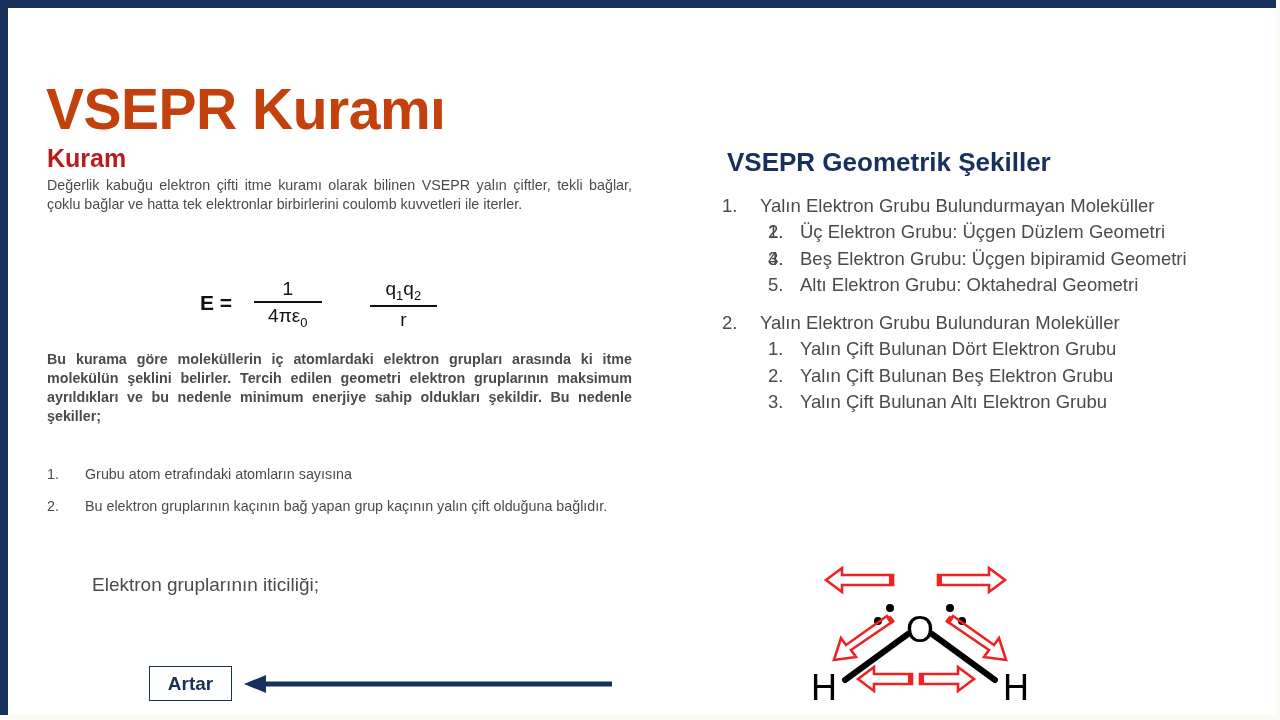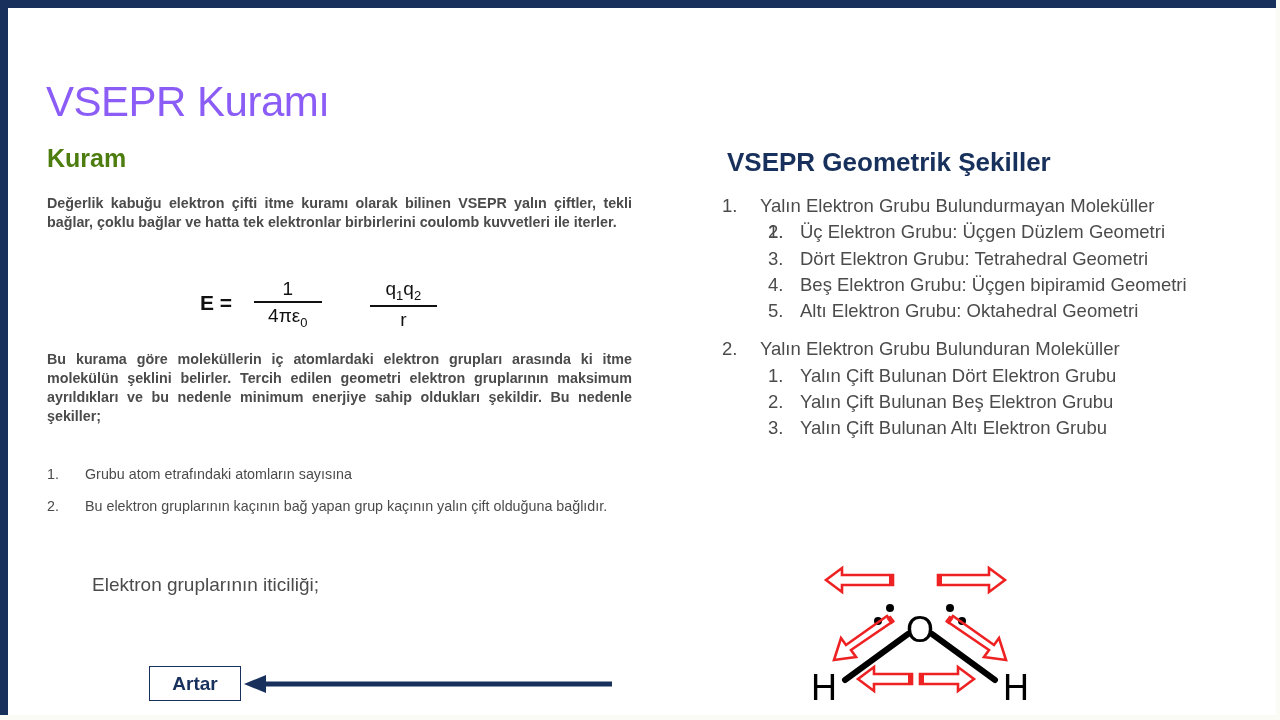--- a/index.html
+++ b/index.html
@@ -41,45 +41,45 @@
     position: absolute;
     left: 0; bottom: 0;
     width: 1280px; height: 5px;
     background: #fbfbf6;
   }
 
   
   .title-main {
     position: absolute;
     left: 46px; top: 80px;
-    font-size: 42px;
-    font-weight: normal;
-    color: #8b5cf6;
+    font-size: 57px;
+    font-weight: bold;
+    color: #c2410c;
     letter-spacing: -0.5px;
     line-height: 1.05;
     white-space: nowrap;
   }
   .subtitle-kuram {
     position: absolute;
     left: 47px; top: 145px;
     font-size: 25px;
     font-weight: bold;
-    color: #4d7c0f;
+    color: #b91c1c;
     line-height: 1.1;
     white-space: nowrap;
   }
   .para {
     position: absolute;
     color: #4b4b4b;
     font-size: 14.3px;
     line-height: 1.33;
     text-align: justify;
   }
   #para-1 {
-    left: 47px; top: 194px; width: 585px; font-weight: bold;
+    left: 47px; top: 176px; width: 585px;
   }
   #para-2 {
     left: 47px; top: 350px; width: 585px; font-weight: bold;
   }
 
   
   .formula {
     position: absolute;
     left: 200px; top: 278px;
     display: flex;
@@ -154,21 +154,21 @@
     color: #4b4b4b;
     font-size: 19px;
     line-height: 1.4;
   }
   .note .line2 { margin-top: 4px; }
 
   
   .artar-box {
     position: absolute;
     left: 149px; top: 666px;
-    width: 92px; height: 35px;
+    width: 83px; height: 35px;
     border: 1.6px solid #17305c;
     box-sizing: border-box;
     display: flex;
     align-items: center;
     justify-content: center;
     color: #17305c;
     font-size: 19px;
     font-weight: bold;
     background: #ffffff;
   }
@@ -294,21 +294,20 @@
       <ol class="ol-sub">
         <li>
           <span class="marker">1.</span>
         </li>
         <li>
           <span class="marker">2.</span>
           <span>Üç Elektron Grubu: Üçgen Düzlem Geometri</span>
         </li>
         <li>
           <span class="marker">3.</span>
-          <span>Dört Elektron Grubu: Tetrahedral Geometri</span>
         </li>
         <li>
           <span class="marker">4.</span>
           <span>Beş Elektron Grubu: Üçgen bipiramid Geometri</span>
         </li>
         <li>
           <span class="marker">5.</span>
           <span>Altı Elektron Grubu: Oktahedral Geometri</span>
         </li>
       </ol>

